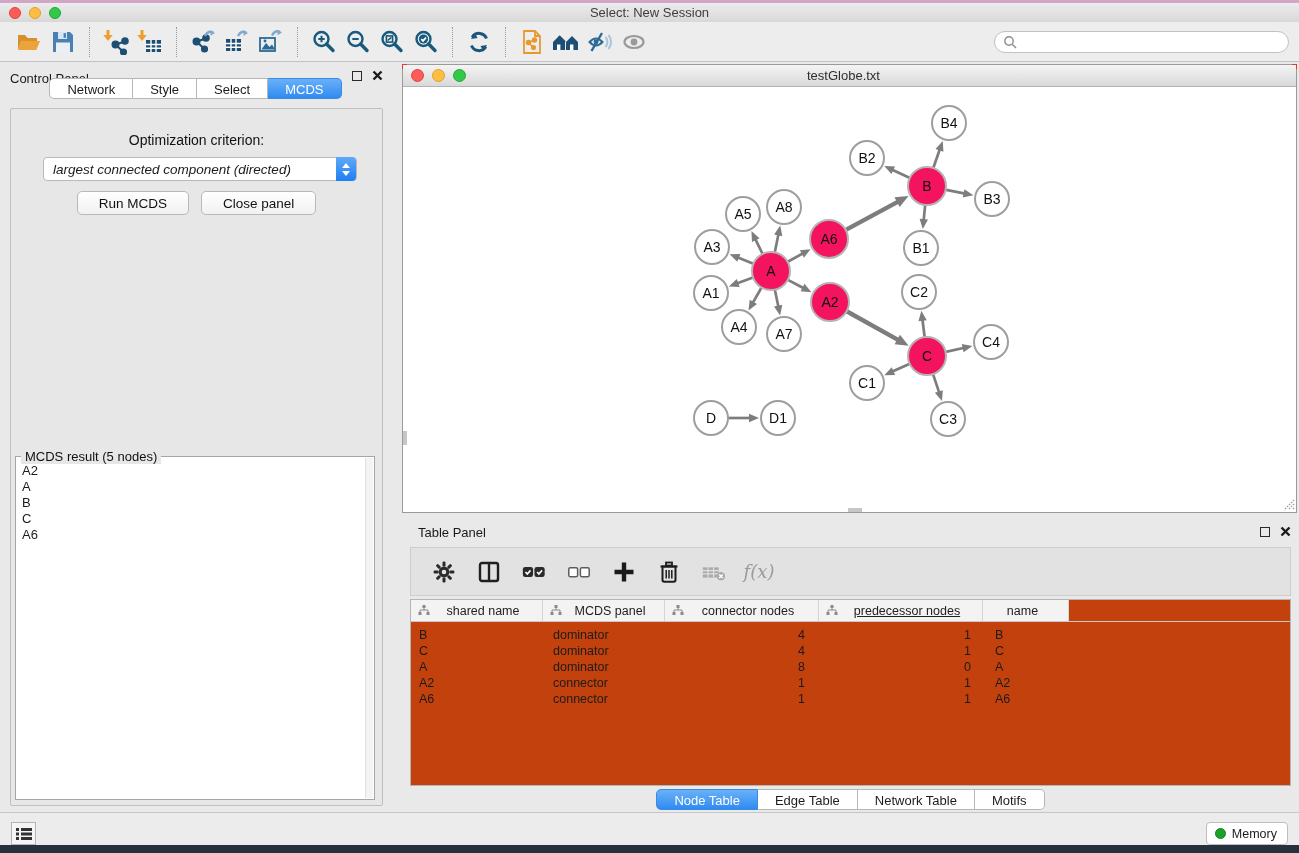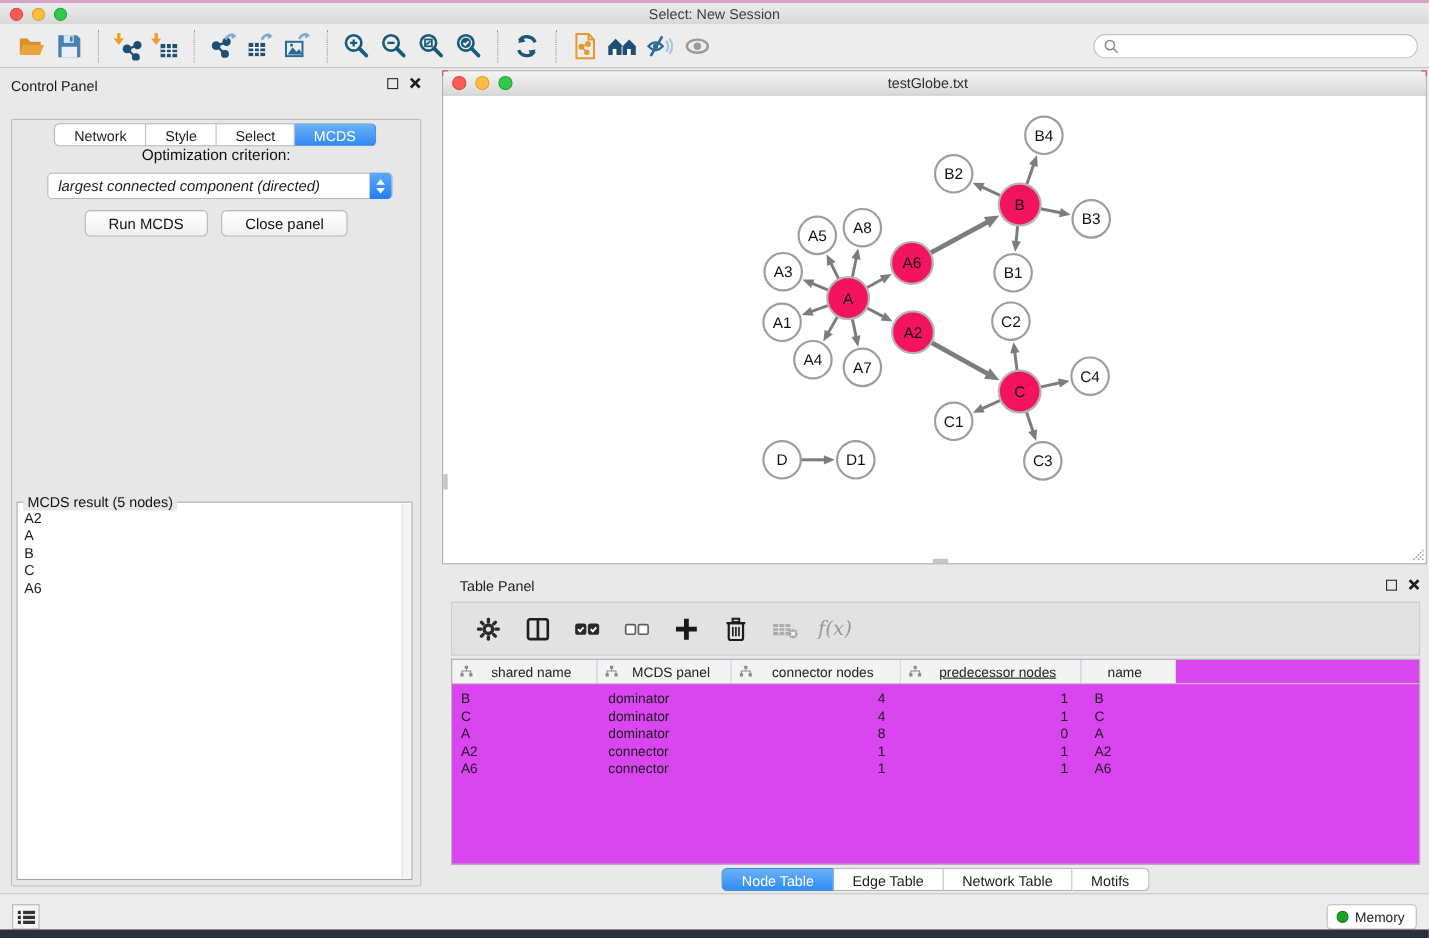--- a/index.html
+++ b/index.html
@@ -29,21 +29,21 @@
   .searchbox input { border:none; outline:none; flex:1; font-size:13px; background:transparent; margin-left:5px; }
 
   
   .control-panel { position:absolute; left:0; top:62px; width:391px; height:750px; background:#e9e9e9; }
   .cp-header { position:absolute; left:10px; top:9px; font-size:13px; color:#1a1a1a; }
   .panel-controls { position:absolute; right:8px; top:8px; display:flex; gap:10px; align-items:center; }
   .float-btn { width:10px; height:10px; border:1.5px solid #2a2a2a; background:transparent; }
   .close-btn svg { display:block; }
   .cp-body { position:absolute; left:10px; right:8px; top:46px; bottom:6px;
     background:#e7e7e7; border:1px solid #bfbfbf; border-radius:2px; }
-  .seg-tabs { position:absolute; left:0; right:0; top:50px; display:flex; justify-content:center; z-index:3; }
+  .seg-tabs { position:absolute; left:0; right:0; top:16px; display:flex; justify-content:center; z-index:3; }
   .seg-tab { height:21px; line-height:21px; padding:0 17px; background:#fff; border:1px solid #b6b6b6;
     border-left:none; font-size:13px; color:#1c1c1c; cursor:default; }
   .seg-tab:first-child { border-left:1px solid #b6b6b6; border-radius:5px 0 0 5px; }
   .seg-tab:last-child { border-radius:0 5px 5px 0; }
   .seg-tab.active { background:linear-gradient(#6ab1f8,#2f8bf1); border-color:#3a8ae0; color:#fff; }
   .opt-label { position:absolute; left:0; right:0; top:23px; text-align:center; font-size:14px; color:#111; }
   .criterion-select { position:absolute; left:32px; top:48px; width:314px; height:24px; background:#fff;
     border:1px solid #b9b9b9; border-radius:4px; font-size:13.5px; display:flex; align-items:center;
     padding-left:9px;font-style:italic; }
   .sel-stepper { position:absolute; right:0; top:-1px; bottom:-1px; width:20px; border-radius:0 4px 4px 0;
@@ -82,21 +82,21 @@
   .h-thumb { position:absolute; left:445px; bottom:0px; width:14px; height:4px; background:#c6c6c6; }
   .resize-grip { position:absolute; right:1px; bottom:1px; }
 
   
   .table-panel { position:absolute; left:402px; top:518px; width:897px; height:294px; background:#e9e9e9; }
   .tp-header { position:absolute; left:16px; top:7px; font-size:13px; color:#1a1a1a; }
   .tp-toolbar { position:absolute; left:8px; right:8px; top:29px; height:49px; background:#e2e2e2;
     border:1px solid #cdcdcd; display:flex; align-items:center; padding-left:20px; gap:19px; }
   .tp-toolbar .tbtn { width:26px; height:26px; }
   .fx { font-family:"DejaVu Serif", serif; font-style:italic; font-size:18px; color:#9a9a9a; }
-  .tp-table { position:absolute; left:8px; right:8px; top:81px; height:187px; background:#d946ef;
+  .tp-table { position:absolute; left:8px; right:8px; top:81px; height:187px; background:#c2410c;
     border:1px solid #b5b5b5; overflow:hidden; }
   .tp-thead { display:flex; height:22px; border-bottom:1px solid #c9c9c9; }
   .th { background:#f3f3f3; border-right:1px solid #d5d5d5; display:flex; align-items:center;
     font-size:12.5px; color:#222; }
   .th .th-icon { margin-left:7px; flex:none; }
   .th .th-label { flex:1; text-align:center; padding-right:6px; }
   .tp-tbody { padding-top:5px; }
   .tr { display:flex; height:16px; line-height:16px; font-size:12.5px; }
   .td { overflow:hidden; white-space:nowrap; }
   .td.al { text-align:left; }

